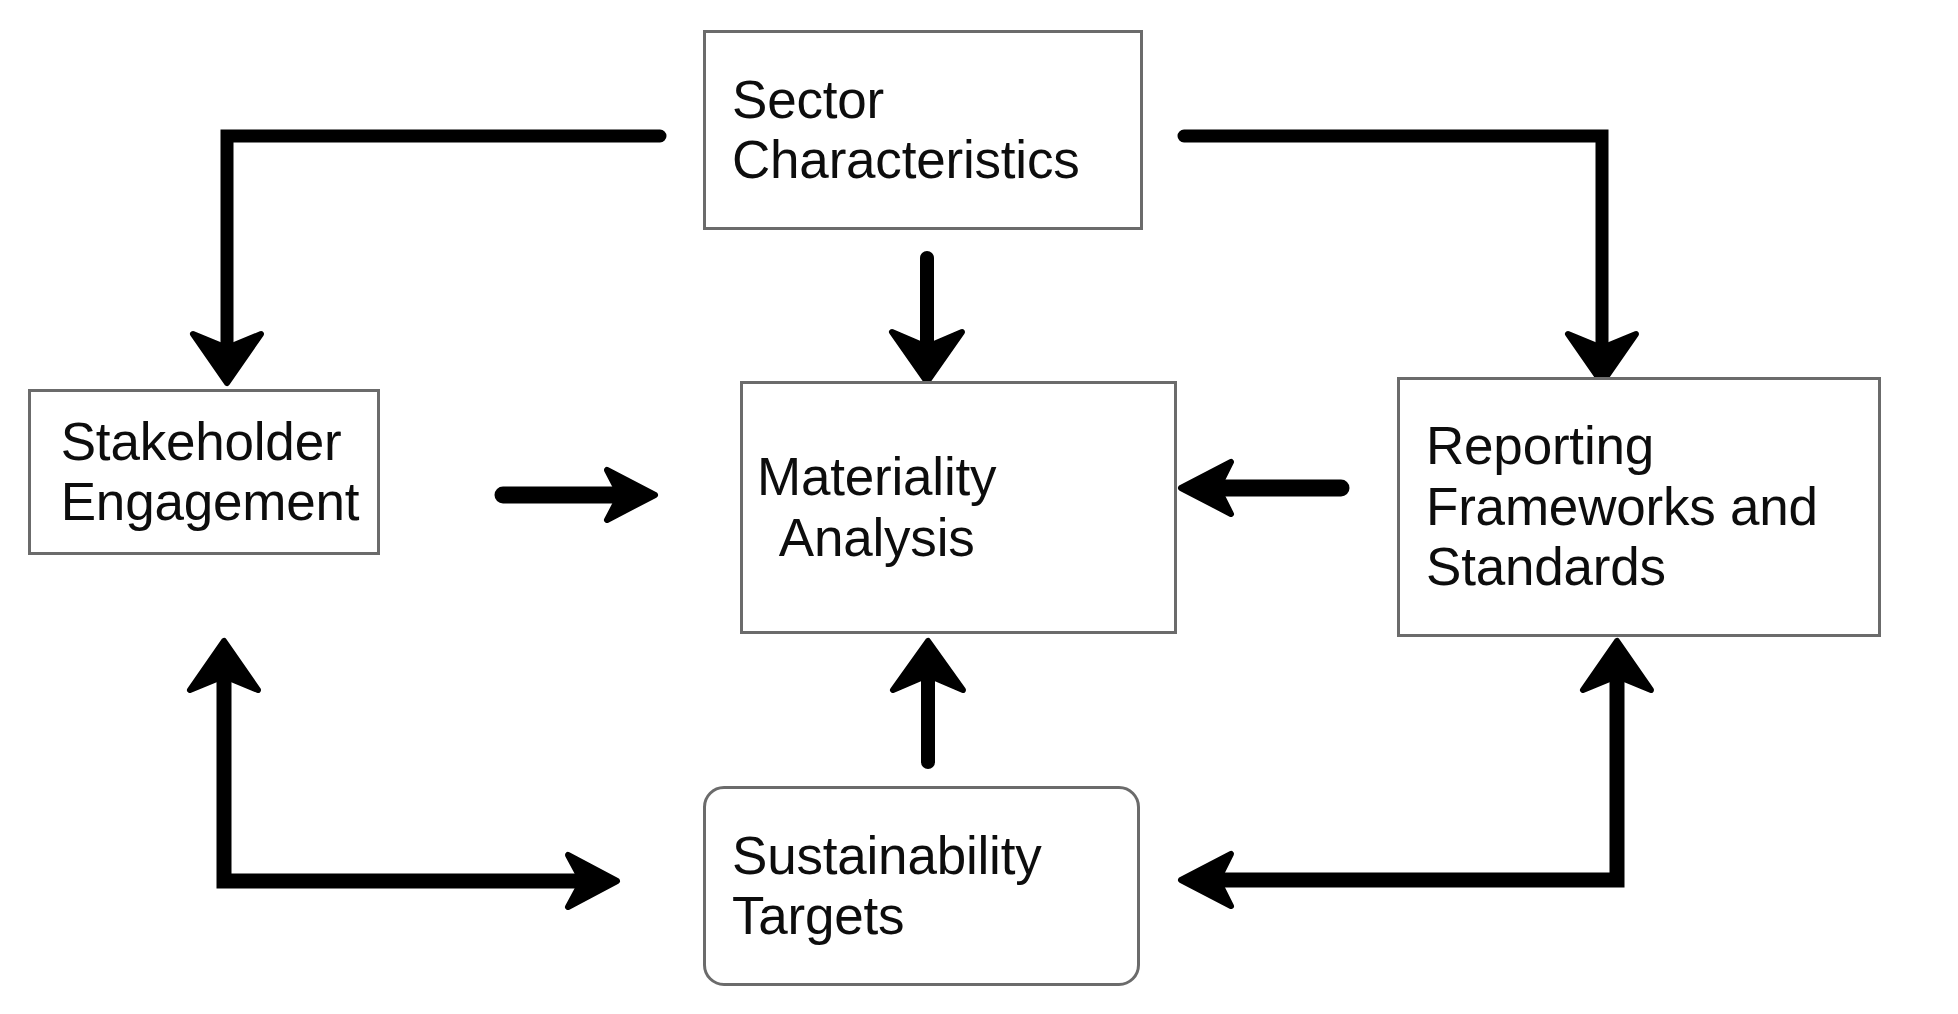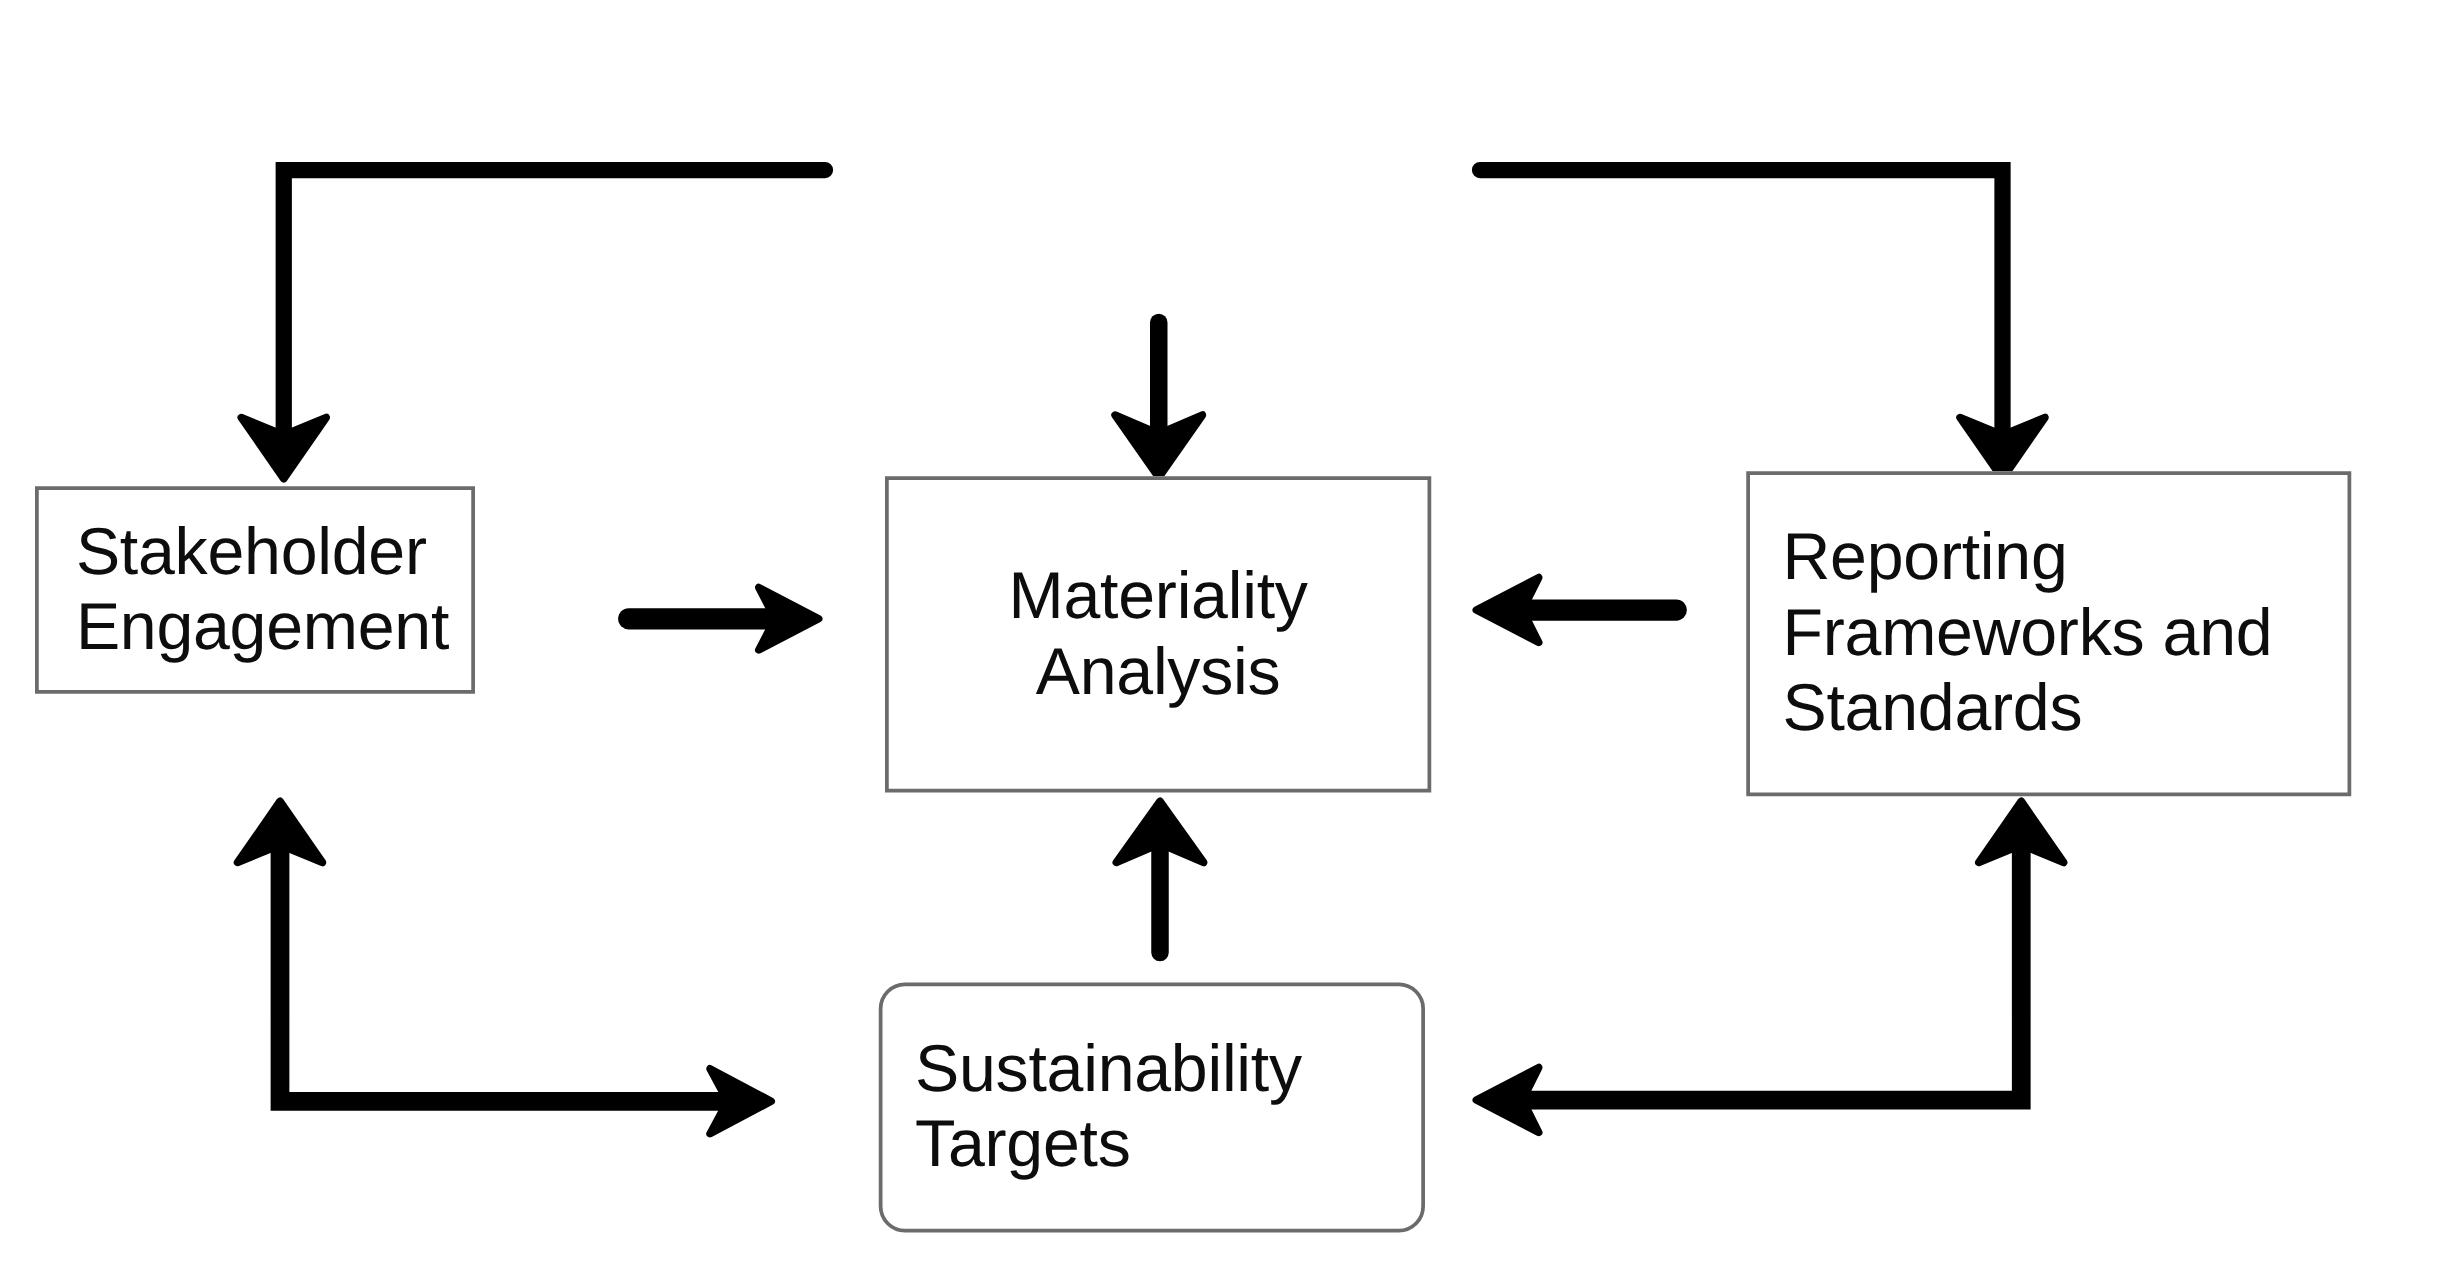--- a/index.html
+++ b/index.html
@@ -28,22 +28,23 @@
   }
   .node .label {
     font-size: 53px;
     line-height: 1.14;
     color: #0d0d0d;
     letter-spacing: -0.2px;
     white-space: pre-line;
     text-align: left;
   }
   .node.center-text {
-    justify-content: center;
+    justify-content: flex-start;
     padding-left: 14px;
+    margin-left: 32px;
   }
   .node.center-text .label {
     text-align: center;
   }
   svg.edges {
     position: absolute;
     left: 0;
     top: 0;
     width: 1958px;
     height: 1014px;
@@ -93,20 +94,24 @@
       <path d="M 617 881 L 568 855 L 582 881 L 568 907 Z" fill="#000000" stroke="#000000" stroke-width="6" stroke-linejoin="round"></path>
     </g>
 
     <g>
       <path d="M 1617 672 L 1617 880 L 1218 880" fill="none" stroke="#000000" stroke-width="15" stroke-linecap="butt" stroke-linejoin="miter"></path>
       <path d="M 1617 641 L 1583 690 L 1617 676 L 1651 690 Z" fill="#000000" stroke="#000000" stroke-width="6" stroke-linejoin="round"></path>
       <path d="M 1181 880 L 1231 854 L 1218 880 L 1231 906 Z" fill="#000000" stroke="#000000" stroke-width="6" stroke-linejoin="round"></path>
     </g>
   </svg>
 
+  <div class="node" style="left:703px; top:30px; width:440px; height:200px;">
+    <span class="label">Sector
+Characteristics</span>
+  </div>
 
   <div class="node" style="left:28px; top:389px; width:352px; height:166px;justify-content:center;">
     <span class="label">Stakeholder
 Engagement</span>
   </div>
 
   <div class="node center-text" style="left:708px; top:381px; width:437px; height:253px;">
     <span class="label">Materiality
 Analysis</span>
   </div>

